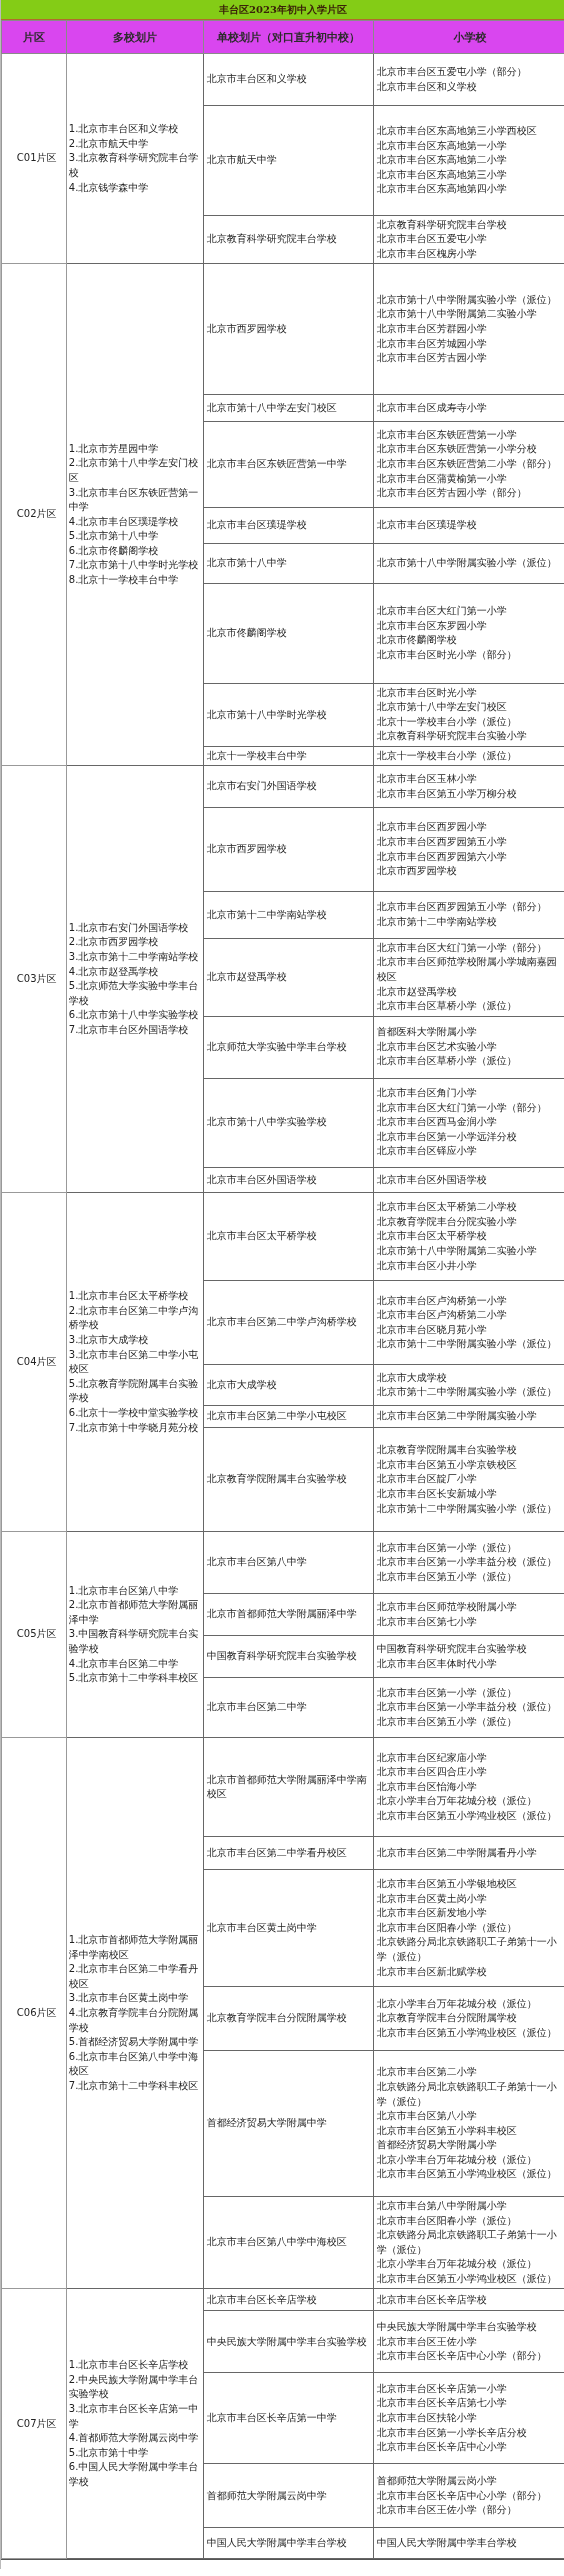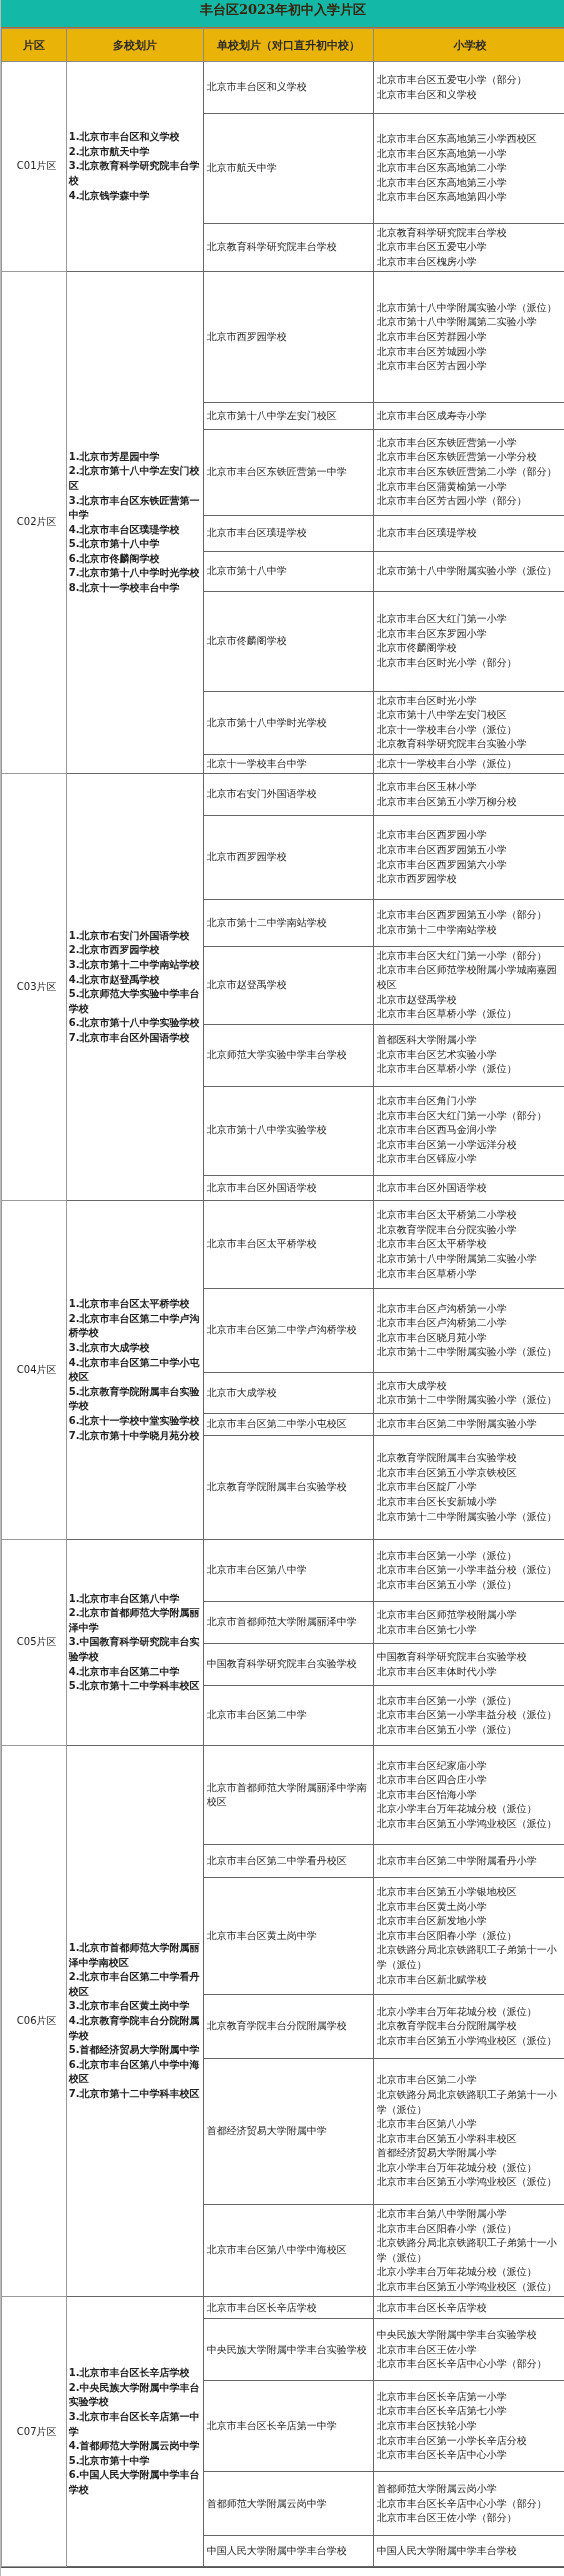--- a/index.html
+++ b/index.html
@@ -1,37 +1,37 @@
 <!DOCTYPE html>
 <html style="font-size:14.6px"><head>
 <meta charset="utf-8">
 <style>
   * { box-sizing: border-box; margin: 0; padding: 0; }
   html, body { width: 565px; background: #ffffff; }
   body { font-family: "DejaVu Sans", "Liberation Sans", sans-serif; color: #222; }
   .page { width: 565px; border-left: 0.9px solid #bbb; }
   .title-bar {
-    height: 28px; background: #14b8a6; color: #3a2208;
+    height: 20px; background: #84cc16; color: #3a2208;
     font-family: "DejaVu Serif", "Liberation Serif", serif;
-    font-weight: bold; font-size: 13px; line-height: 20px; text-align: center;
+    font-weight: bold; font-size: 10px; line-height: 20px; text-align: center;
     border-bottom: 0.9px solid #b36a2c;
   }
   table { width: 565px; border-collapse: collapse; table-layout: fixed; }
   col.c1 { width: 65px; } col.c2 { width: 137px; } col.c3 { width: 170px; } col.c4 { width: 193px; }
   thead th {
-    height: 33px; background: #eab308; color: #2b2b2b;
+    height: 33px; background: #d946ef; color: #2b2b2b;
     font-family: "DejaVu Serif", "Liberation Serif", serif;
     font-size: 11px; font-weight: bold; border: 0.9px solid #8a8a8a; text-align: center;
   }
   td {
     border: 0.9px solid #666; font-size: 10px; line-height: 14.6px;
     vertical-align: middle; padding: 1.8px 2.7px; word-break: break-all;
   }
   td.zone { text-align: center; border-color: #999; vertical-align: middle; padding-left: 8px; }
-  td.multi { vertical-align: middle; padding: 1.8px 1.8px; font-weight: bold; }
+  td.multi { vertical-align: middle; padding: 1.8px 1.8px; }
   td.single { padding-left: 2.7px; }
   td.primary { padding-left: 2.7px; }
   .line { display: block; }
   .footer-line { height: 10px; border-top: 1.8px solid #555; }
 </style>
 </head>
 <body>
 
 <div class="page">
   <div class="title-bar">丰台区2023年初中入学片区</div>
@@ -221,32 +221,32 @@
           <td class="primary">
             <span class="line">北京市丰台区外国语学校</span>
           </td>
         </tr>
         <tr style="height: 88px;">
           <td class="zone" rowspan="5">C04片区</td>
           <td class="multi" rowspan="5">
             <span class="line">1.北京市丰台区太平桥学校</span>
             <span class="line">2.北京市丰台区第二中学卢沟桥学校</span>
             <span class="line">3.北京市大成学校</span>
-            <span class="line">4.北京市丰台区第二中学小屯校区</span>
+            <span class="line">3.北京市丰台区第二中学小屯校区</span>
             <span class="line">5.北京教育学院附属丰台实验学校</span>
             <span class="line">6.北京十一学校中堂实验学校</span>
             <span class="line">7.北京市第十中学晓月苑分校</span>
           </td>
           <td class="single">北京市丰台区太平桥学校</td>
           <td class="primary">
             <span class="line">北京市丰台区太平桥第二小学校</span>
             <span class="line">北京教育学院丰台分院实验小学</span>
             <span class="line">北京市丰台区太平桥学校</span>
             <span class="line">北京市第十八中学附属第二实验小学</span>
-            <span class="line">北京市丰台区草桥小学</span>
+            <span class="line">北京市丰台区小井小学</span>
           </td>
         </tr>
         <tr style="height: 84px;">
           <td class="single">北京市丰台区第二中学卢沟桥学校</td>
           <td class="primary">
             <span class="line">北京市丰台区卢沟桥第一小学</span>
             <span class="line">北京市丰台区卢沟桥第二小学</span>
             <span class="line">北京市丰台区晓月苑小学</span>
             <span class="line">北京市第十二中学附属实验小学（派位）</span>
           </td>

